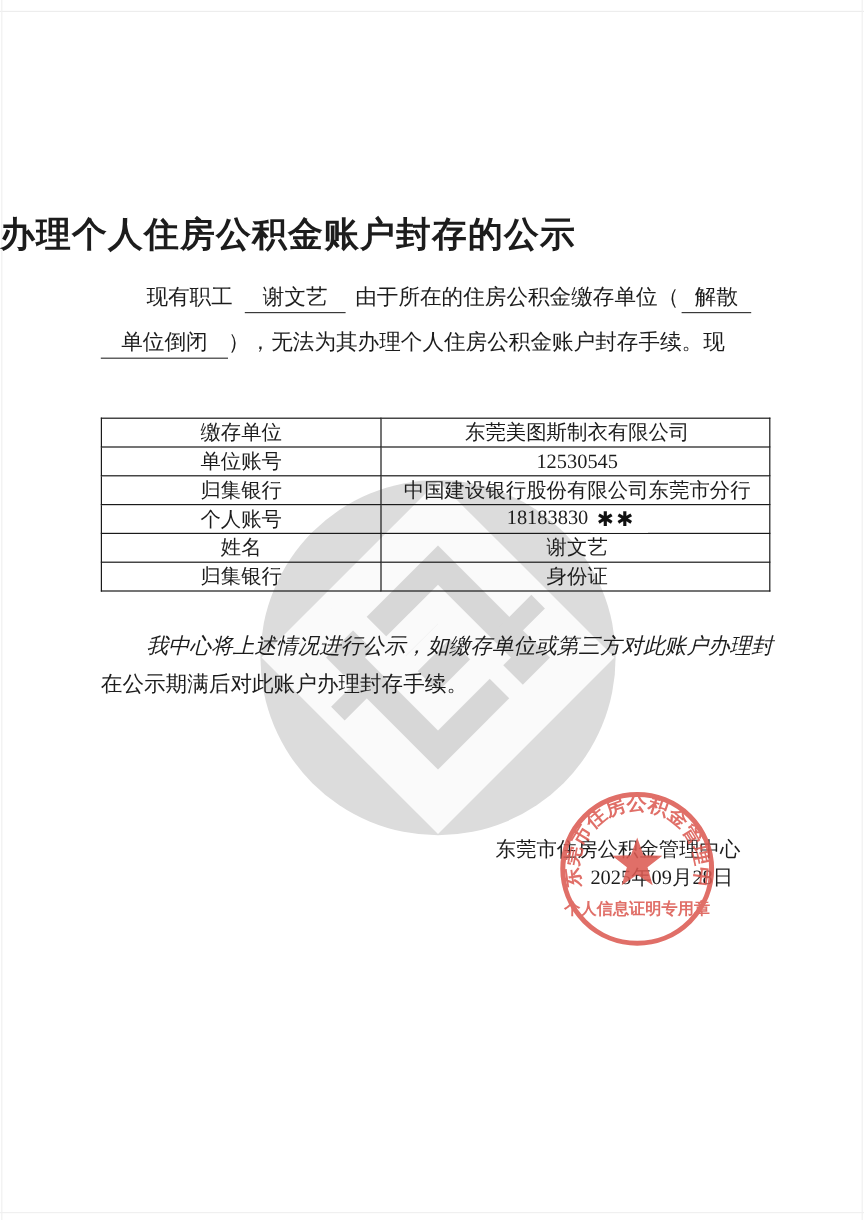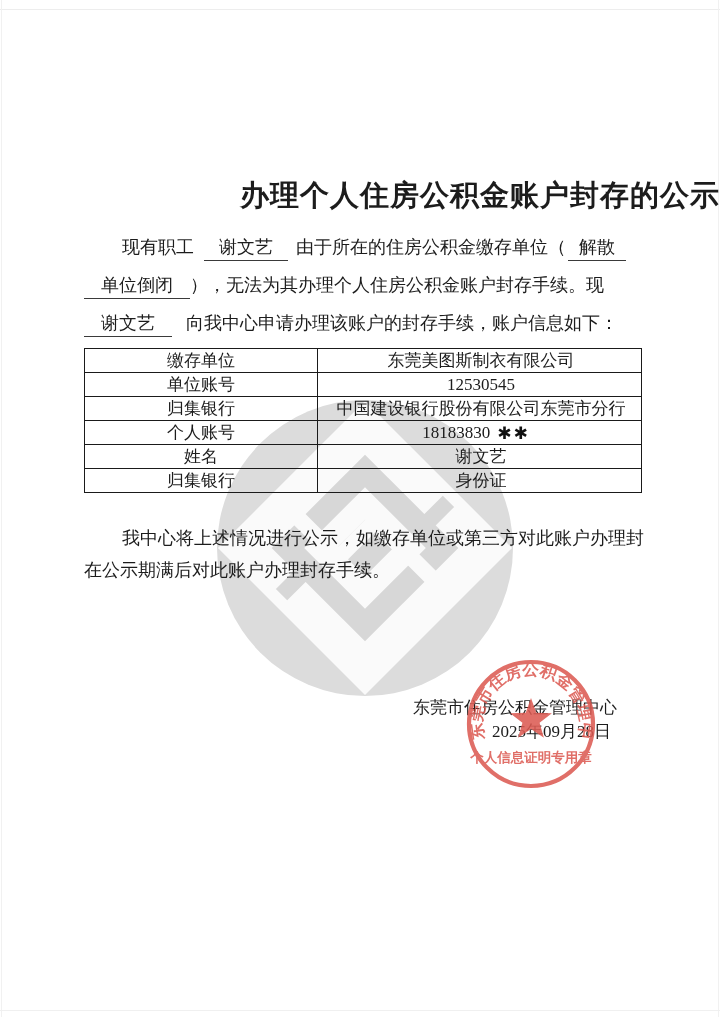--- a/index.html
+++ b/index.html
@@ -11,21 +11,21 @@
     font-family:"Liberation Serif","DejaVu Serif",serif;
     color:#1c1c1c;
   }
   .edge-top{position:absolute;left:0;top:9px;width:720px;height:1px;background:#ededed;}
   .edge-left{position:absolute;left:1px;top:0;width:1px;height:1017px;background:#f1f1f1;}
   .edge-right{position:absolute;right:1px;top:0;width:1px;height:1017px;background:#f1f1f1;}
   .edge-bottom{position:absolute;left:0;bottom:6px;width:720px;height:1px;background:#f0f0f0;}
 
   .doc-title{
     position:absolute;top:176px;left:0;width:720px;
-    text-align:right;font-size:29px;font-weight:bold;letter-spacing:1px;
+    text-align:left;font-size:29px;font-weight:bold;letter-spacing:1px;
   }
 
   .para1{position:absolute;left:84px;top:228px;width:556px;font-size:18px;}
   .para1 .line{height:38px;line-height:38px;white-space:nowrap;}
   .blank{
     display:inline-block;text-align:center;
     border-bottom:1.5px solid #3a3a3a;
     line-height:24px;padding-bottom:1px;
   }
   .blank.b-name1{min-width:84px;margin-left:10px;margin-right:8px;}
@@ -51,21 +51,21 @@
     display:inline-block;background:#ffffff;
     font-family:"DejaVu Sans",sans-serif;
     font-weight:700;font-size:17px;letter-spacing:2px;
     padding:1px 10px 2px 5px;margin-left:2px;
     position:relative;top:1px;color:#111;
   }
   .mask-patch:empty{display:none;}
 
   .para2{position:absolute;left:84px;top:522px;width:580px;font-size:18px;}
   .para2 .line{height:32px;line-height:32px;white-space:nowrap;}
-  .indent2{margin-left:38px;}
+  .indent2{margin-left:38px;font-style:italic;}
 
   .sig-block{position:absolute;left:84px;top:698px;width:533px;text-align:right;font-size:17px;}
   .sig-org{line-height:20px;}
   .sig-date{line-height:20px;margin-top:4px;padding-right:6px;}
 
   .watermark{position:absolute;left:205px;top:388px;width:320px;height:320px;pointer-events:none;}
   .seal{position:absolute;left:453px;top:648px;width:160px;height:160px;opacity:0.87;pointer-events:none;}
 </style>
 </head>
 <body>
@@ -89,23 +89,20 @@
   </svg>
 
   <div class="doc-title">办理个人住房公积金账户封存的公示</div>
 
   <div class="para1">
     <div class="line">
       <span class="indent1">现有职工</span><span class="blank b-name1">谢文艺</span><span>由于所在的住房公积金缴存单位（</span><span class="blank b-reason1">解散</span>
     </div>
     <div class="line">
       <span class="blank b-reason2">单位倒闭</span><span>），无法为其办理个人住房公积金账户封存手续。现</span>
-    </div>
-    <div class="line">
-      <span class="blank b-name2">谢文艺</span><span>向我中心申请办理该账户的封存手续，账户信息如下：</span>
     </div>
   </div>
 
   <table class="info-table">
     <tbody>
       <tr>
         <td class="lbl">缴存单位</td>
         <td class="val"><span>东莞美图斯制衣有限公司</span></td>
       </tr>
       <tr>

